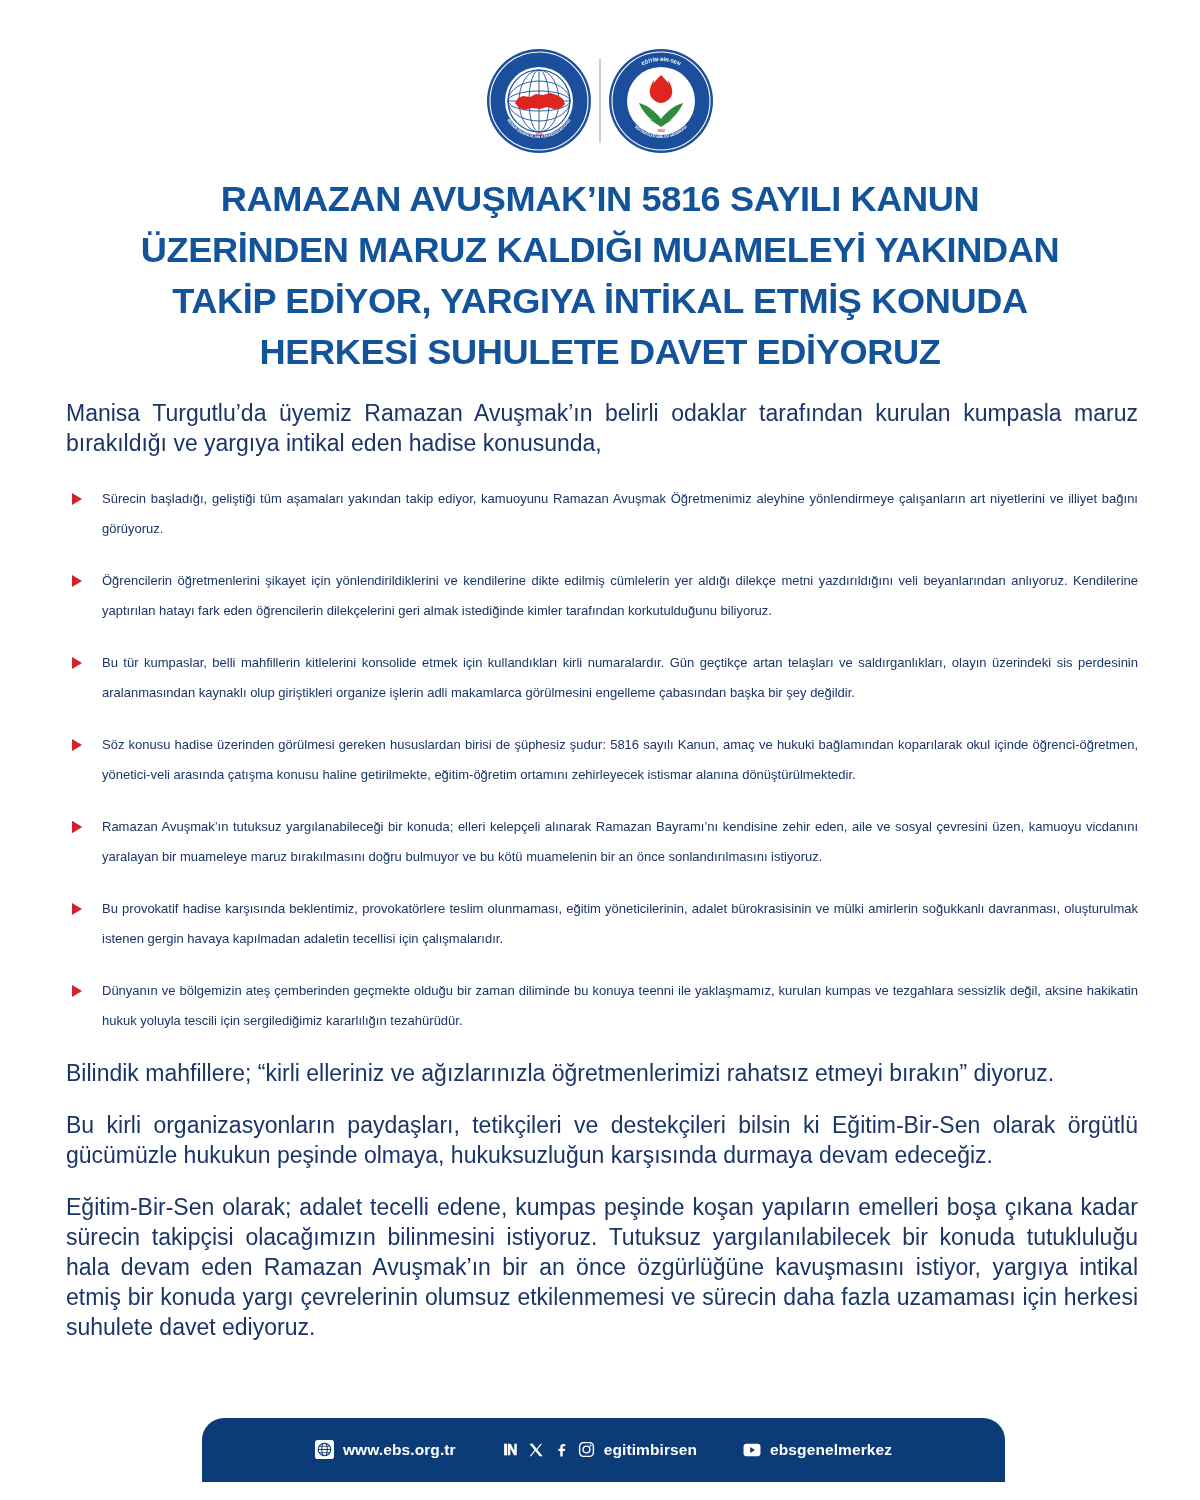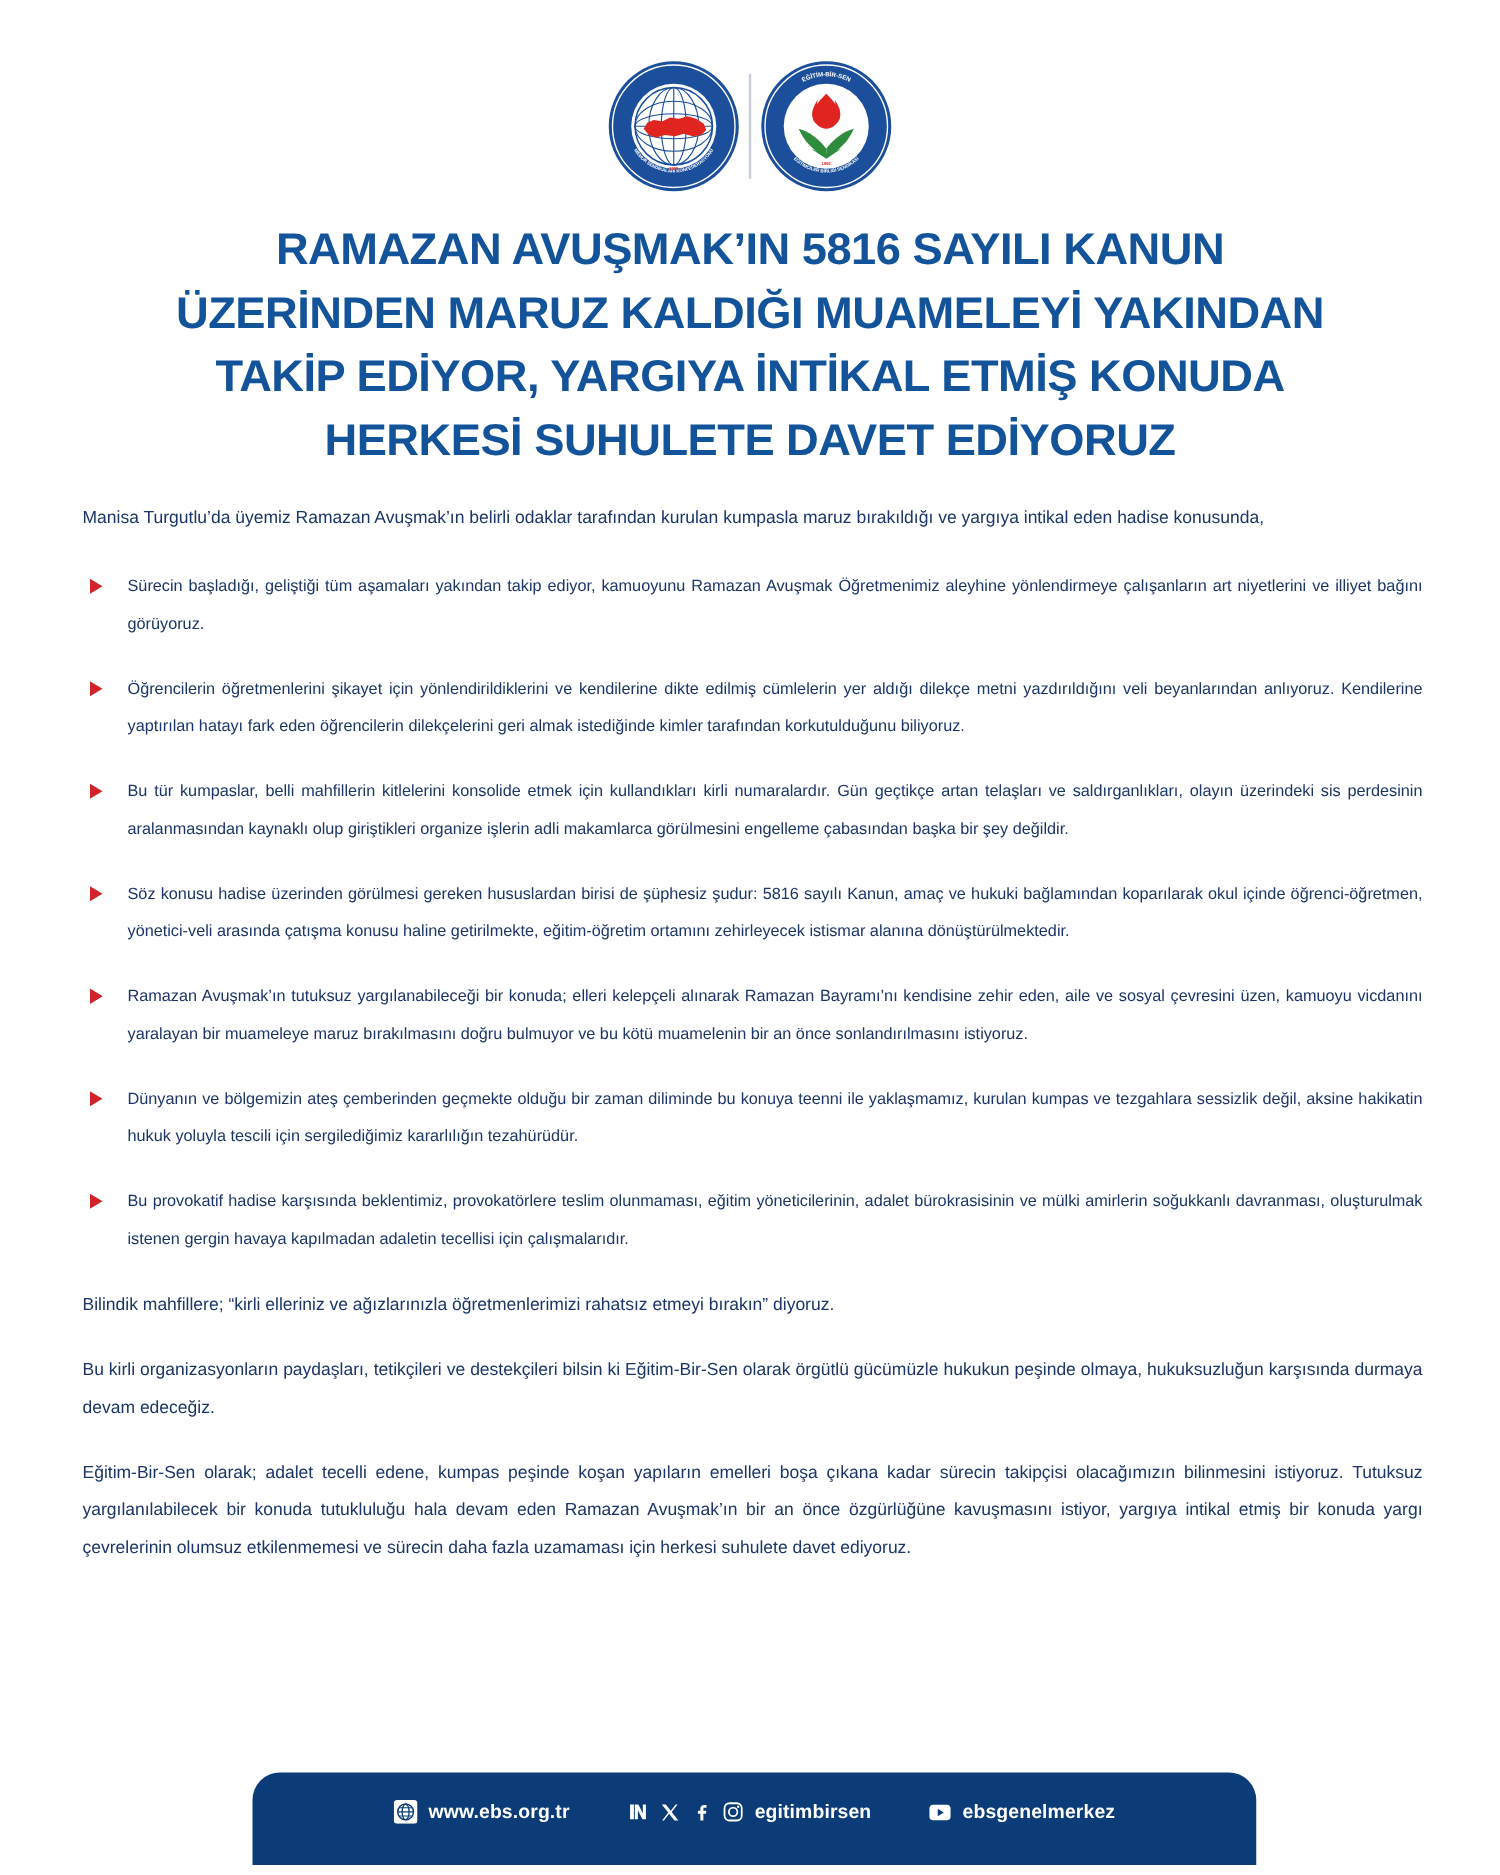--- a/index.html
+++ b/index.html
@@ -66,21 +66,21 @@
 
   
   .content {
     position: absolute;
     top: 398px;
     left: 66px;
     width: 1072px;
     color: #1b3568;
   }
   .para {
-    font-size: 14px;
+    font-size: 23px;
     line-height: 30px;
     text-align: justify;
     text-justify: inter-word;
     margin: 0 0 22px 0;
     color: #1b3568;
     font-weight: 400;
   }
   .para:last-child { margin-bottom: 0; }
 
   .bullets { margin: 0; padding: 0; list-style: none; }
@@ -108,21 +108,21 @@
   
   .intro { margin-bottom: 26px; }
   .tail { margin-top: 4px; }
 
   
   .footer-bar {
     position: absolute;
     left: 202px;
     top: 1418px;
     width: 803px;
-    height: 74px;
+    height: 64px;
     background: #0c3c78;
     border-radius: 22px 22px 0 0;
   }
   .footer-inner {
     position: absolute;
     left: 0; right: 0;
     top: 22px;
     display: flex;
     align-items: center;
     justify-content: center;
@@ -245,25 +245,25 @@
     </li>
     <li class="bullet">
       <span class="bullet-marker"></span>
     </li>
     <li class="bullet">
       <span class="bullet-marker"></span>
       <span>Ramazan Avuşmak’ın tutuksuz yargılanabileceği bir konuda; elleri kelepçeli alınarak Ramazan Bayramı’nı kendisine zehir eden, aile ve sosyal çevresini üzen, kamuoyu vicdanını yaralayan bir muameleye maruz bırakılmasını doğru bulmuyor ve bu kötü muamelenin bir an önce sonlandırılmasını istiyoruz.</span>
     </li>
     <li class="bullet">
       <span class="bullet-marker"></span>
+      <span>Bu provokatif hadise karşısında beklentimiz, provokatörlere teslim olunmaması, eğitim yöneticilerinin, adalet bürokrasisinin ve mülki amirlerin soğukkanlı davranması, oluşturulmak istenen gergin havaya kapılmadan adaletin tecellisi için çalışmalarıdır.</span>
+    </li>
+    <li class="bullet">
+      <span class="bullet-marker"></span>
       <span>Dünyanın ve bölgemizin ateş çemberinden geçmekte olduğu bir zaman diliminde bu konuya teenni ile yaklaşmamız, kurulan kumpas ve tezgahlara sessizlik değil, aksine hakikatin hukuk yoluyla tescili için sergilediğimiz kararlılığın tezahürüdür.</span>
-    </li>
-    <li class="bullet">
-      <span class="bullet-marker"></span>
-      <span>Bu provokatif hadise karşısında beklentimiz, provokatörlere teslim olunmaması, eğitim yöneticilerinin, adalet bürokrasisinin ve mülki amirlerin soğukkanlı davranması, oluşturulmak istenen gergin havaya kapılmadan adaletin tecellisi için çalışmalarıdır.</span>
     </li>
   </ul>
 
   <p class="para">Bilindik mahfillere;  “kirli elleriniz ve ağızlarınızla öğretmenlerimizi rahatsız etmeyi bırakın” diyoruz.</p>
   <p class="para tail">Bu kirli organizasyonların paydaşları, tetikçileri ve destekçileri bilsin ki Eğitim-Bir-Sen olarak örgütlü gücümüzle hukukun peşinde olmaya, hukuksuzluğun karşısında durmaya devam edeceğiz.</p>
   <p class="para">Eğitim-Bir-Sen olarak; adalet tecelli edene, kumpas peşinde koşan yapıların emelleri boşa çıkana kadar sürecin takipçisi olacağımızın bilinmesini istiyoruz. Tutuksuz yargılanılabilecek bir konuda tutukluluğu hala devam eden Ramazan Avuşmak’ın bir an önce özgürlüğüne kavuşmasını istiyor, yargıya intikal etmiş bir konuda yargı çevrelerinin olumsuz etkilenmemesi ve sürecin daha fazla uzamaması için herkesi suhulete davet ediyoruz.</p>
 
 </div>
 
 <div class="footer-bar">

